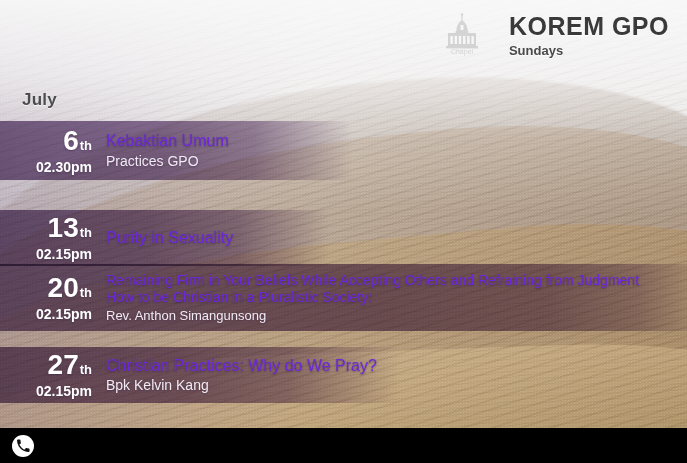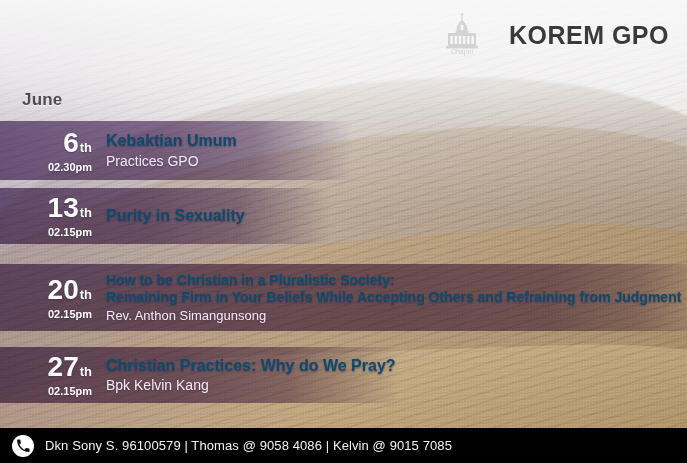--- a/index.html
+++ b/index.html
@@ -129,28 +129,28 @@
     flex:0 0 auto;width:74px;text-align:center;padding-right:0;
     display:flex;flex-direction:column;align-items:flex-end;
     margin-left:18px;
   }
   .day{
     font-size:28px;font-weight:bold;line-height:1;color:#fff;
     text-shadow:0 1px 2px rgba(60,40,70,.55);
   }
   .day .ord{font-size:13px;font-weight:bold;margin-left:1px;}
   .time{
-    font-size:11px;font-weight:bold;color:#fff;margin-top:4px;
+    font-size:14px;font-weight:bold;color:#fff;margin-top:4px;
     text-shadow:0 1px 2px rgba(60,40,70,.5);
   }
   .text-col{
     flex:1 1 auto;padding-left:14px;min-width:0;
   }
   .ev-title{
-    font-size:16px;font-weight:bold;line-height:1.18;color:#0c4a6e;
+    font-size:16px;font-weight:normal;line-height:1.18;color:#6d28d9;
     text-shadow:0 1px 2px rgba(60,40,70,.55);white-space:nowrap;
   }
   .ev-title.small{font-size:14px;}
   .ev-speaker{
     font-size:14px;font-weight:normal;color:#f1eaf4;margin-top:2px;
     text-shadow:0 1px 2px rgba(60,40,70,.5);white-space:nowrap;
   }
 
   
   .footer{
@@ -202,62 +202,63 @@
           <rect x="24" y="24" width="2.4" height="8"></rect>
           <rect x="28.2" y="24" width="2.4" height="8"></rect>
           <rect x="32.4" y="24" width="2.4" height="8"></rect>
           <rect x="21.6" y="13" width="2.8" height="5"></rect>
         </g>
         <text x="23" y="42" text-anchor="middle" font-family="Liberation Sans, sans-serif" font-size="7" fill="#8a8a8a">Chapel</text>
       </svg>
     </div>
     <div class="brand">
       <div class="brand-title">KOREM GPO</div>
-    </div>
-  </div>
-
-  <div class="month">June</div>
+      <div class="brand-sub">Sundays</div>
+    </div>
+  </div>
+
+  <div class="month">July</div>
 
   <div class="band" style="top:121px;height:59px;width:100%;">
     <div class="band-bg" style="width:352px;"></div>
     <div class="band-inner">
       <div class="date-col">
         <div class="day"><span>6</span><span class="ord">th</span></div>
         <div class="time">02.30pm</div>
       </div>
       <div class="text-col">
         <div class="ev-title">Kebaktian Umum</div>
         <div class="ev-speaker">Practices GPO</div>
       </div>
     </div>
   </div>
 
-  <div class="band" style="top:188px;height:56px;width:100%;">
+  <div class="band" style="top:210px;height:56px;width:100%;">
     <div class="band-bg" style="width:330px;"></div>
     <div class="band-inner">
       <div class="date-col">
         <div class="day"><span>13</span><span class="ord">th</span></div>
         <div class="time">02.15pm</div>
       </div>
       <div class="text-col">
         <div class="ev-title">Purity in Sexuality</div>
       </div>
     </div>
   </div>
 
   <div class="band" style="top:264px;height:67px;width:100%;border-radius:31px;">
     <div class="band-bg wide" style="width:687px;"></div>
     <div class="band-inner">
       <div class="date-col">
         <div class="day"><span>20</span><span class="ord">th</span></div>
         <div class="time">02.15pm</div>
       </div>
       <div class="text-col">
+        <div class="ev-title small">Remaining Firm in Your Beliefs While Accepting Others and Refraining from Judgment</div>
         <div class="ev-title small">How to be Christian in a Pluralistic Society:</div>
-        <div class="ev-title small">Remaining Firm in Your Beliefs While Accepting Others and Refraining from Judgment</div>
         <div class="ev-speaker" style="font-size:13px;">Rev. Anthon Simangunsong</div>
       </div>
     </div>
   </div>
 
   <div class="band" style="top:347px;height:56px;width:100%;">
     <div class="band-bg" style="width:400px;"></div>
     <div class="band-inner">
       <div class="date-col">
         <div class="day"><span>27</span><span class="ord">th</span></div>
@@ -269,16 +270,15 @@
       </div>
     </div>
   </div>
 
   <div class="footer">
     <div class="phone-badge">
       <svg width="14" height="14" viewBox="0 0 24 24" aria-hidden="true">
         <path fill="#111" d="M6.6 10.8c1.7 3.3 4.3 5.9 7.6 7.6l2.5-2.5c.3-.3.8-.4 1.2-.3 1.3.4 2.7.7 4.1.7.7 0 1.2.5 1.2 1.2V21c0 .7-.5 1.2-1.2 1.2C10.7 22.2 1.8 13.3 1.8 2.2 1.8 1.5 2.3 1 3 1h3.5c.7 0 1.2.5 1.2 1.2 0 1.4.2 2.8.7 4.1.1.4 0 .9-.3 1.2l-2.5 2.3z"></path>
       </svg>
     </div>
-    <div class="footer-text">Dkn Sony S. 96100579 | Thomas @ 9058 4086 | Kelvin @ 9015 7085</div>
   </div>
 
 </div>
 
 </body></html>

